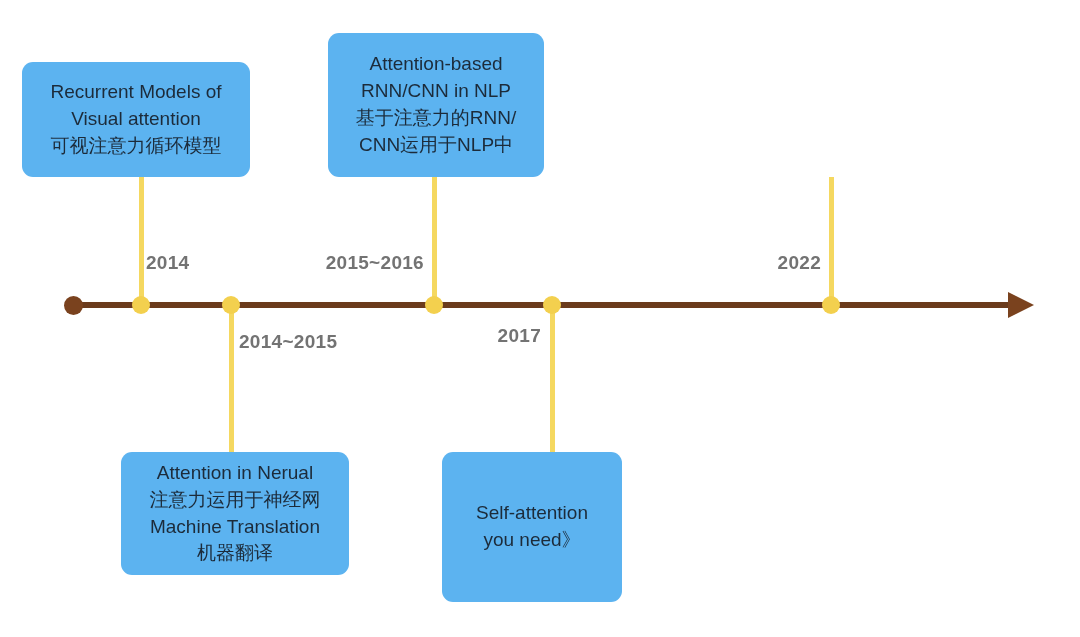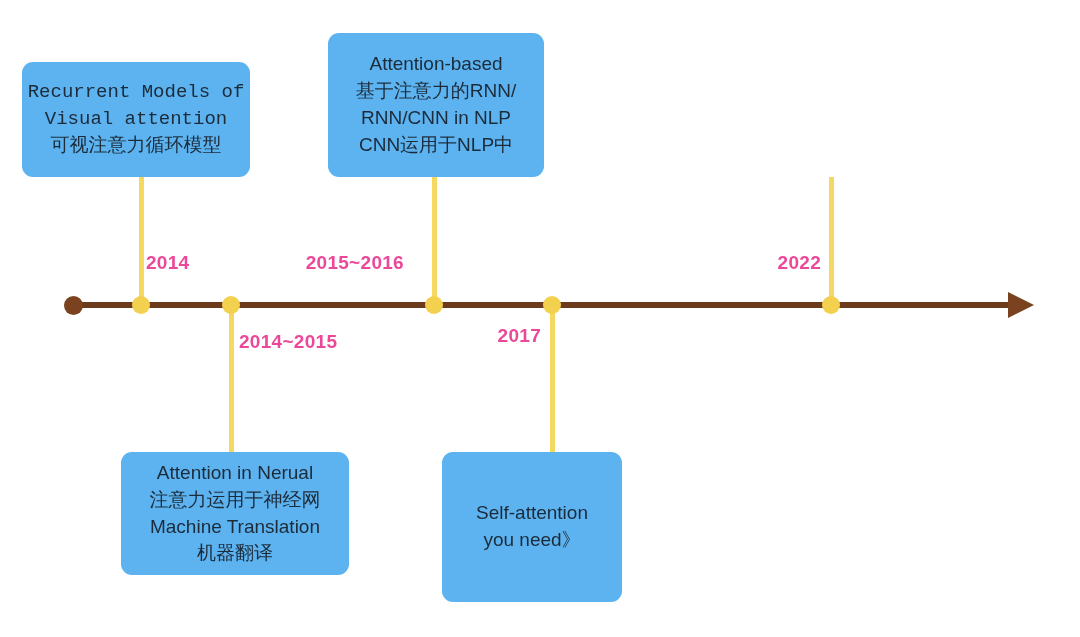--- a/index.html
+++ b/index.html
@@ -65,21 +65,21 @@
     width: 5px;
     margin-left: -2.5px;
     background: #f5d860;
   }
 
   
   .year-label {
     position: absolute;
     font-size: 19px;
     font-weight: bold;
-    color: #ec4899;
+    color: #737373;
     white-space: nowrap;
     letter-spacing: 0.3px;
   }
   .year-label.anchor-right { transform: translateX(-100%); }
 
   
   .event-box {
     position: absolute;
     background: #5cb3f0;
     border-radius: 11px;
@@ -104,43 +104,43 @@
 
 <div id="timeline-canvas">
 
   <div class="axis-line"></div>
   <div class="axis-start-dot"></div>
   <div class="axis-arrow"></div>
 
   <div class="connector" style="left:141px; top:176px; height:128px;"></div>
   <div class="node-dot" style="left:141px;"></div>
   <div class="year-label" style="left:146px; top:252px;">2014</div>
-  <div class="event-box" style="left:22px; top:62px; width:228px; height:115px;font-family:Liberation Mono, monospace;">
+  <div class="event-box" style="left:22px; top:62px; width:228px; height:115px;">
     <span class="line">Recurrent Models of</span>
     <span class="line">Visual attention</span>
     <span class="line">可视注意力循环模型</span>
   </div>
 
   <div class="connector" style="left:231px; top:305px; height:148px;"></div>
   <div class="node-dot" style="left:231px;"></div>
   <div class="year-label" style="left:239px; top:331px;">2014~2015</div>
   <div class="event-box" style="left:121px; top:452px; width:228px; height:123px;">
     <span class="line">Attention in Nerual</span>
     <span class="line">注意力运用于神经网</span>
     <span class="line">Machine Translation</span>
     <span class="line">机器翻译</span>
   </div>
 
   <div class="connector" style="left:434px; top:176px; height:128px;"></div>
   <div class="node-dot" style="left:434px;"></div>
-  <div class="year-label anchor-right" style="left:404px; top:252px;">2015~2016</div>
+  <div class="year-label anchor-right" style="left:424px; top:252px;">2015~2016</div>
   <div class="event-box" style="left:328px; top:33px; width:216px; height:144px;">
     <span class="line">Attention-based</span>
+    <span class="line">RNN/CNN in NLP</span>
     <span class="line">基于注意力的RNN/</span>
-    <span class="line">RNN/CNN in NLP</span>
     <span class="line">CNN运用于NLP中</span>
   </div>
 
   <div class="connector" style="left:552px; top:305px; height:148px;"></div>
   <div class="node-dot" style="left:552px;"></div>
   <div class="year-label anchor-right" style="left:541px; top:325px;">2017</div>
   <div class="event-box" style="left:442px; top:452px; width:180px; height:150px;">
     <span class="line">Self-attention</span>
     <span class="line">you need》</span>
   </div>

